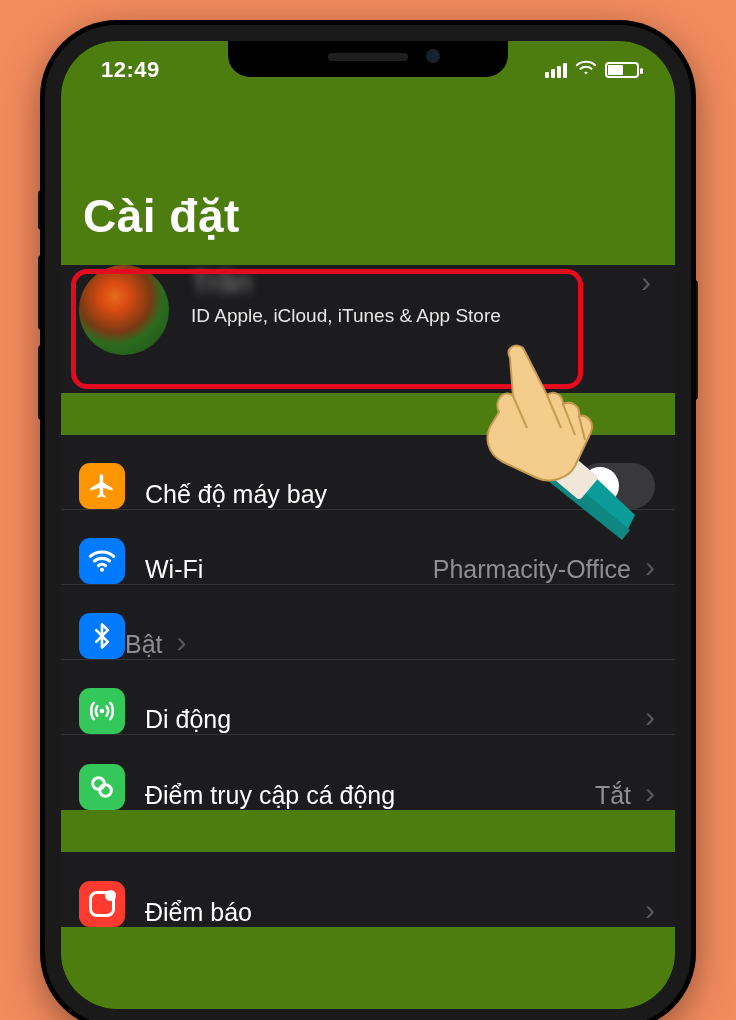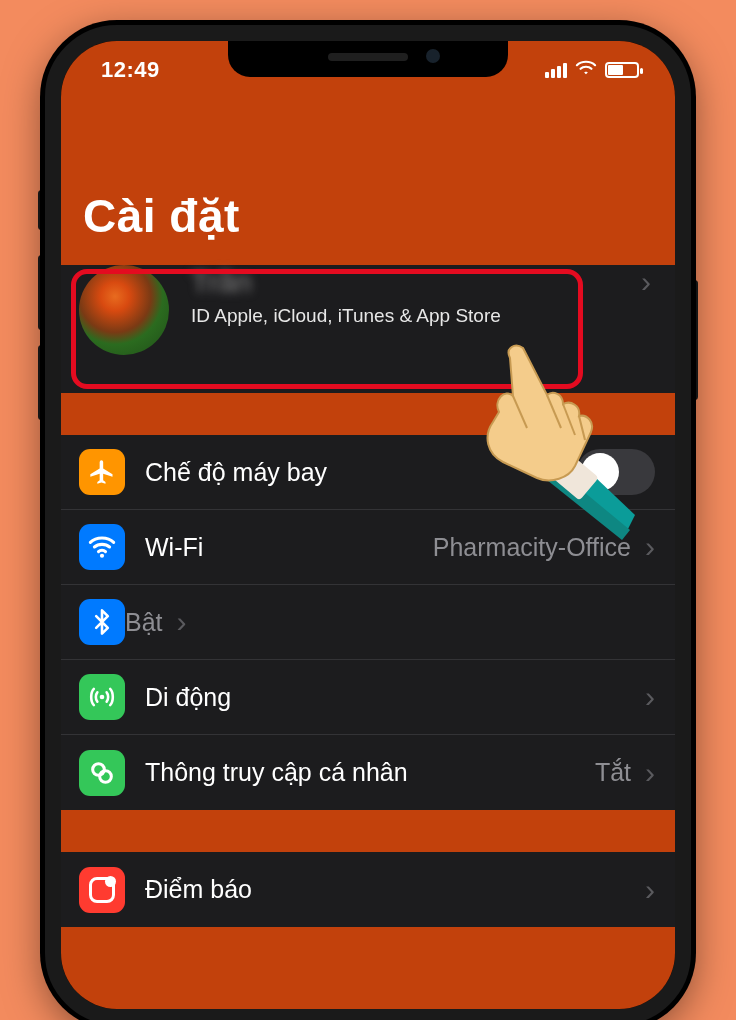--- a/index.html
+++ b/index.html
@@ -56,21 +56,21 @@
     content: '';
     position: absolute;
     left: 198px; top: 10px;
     width: 14px; height: 14px;
     background: #18222c;
     border-radius: 50%;
   }
   .screen {
     position: absolute;
     inset: 0;
-    background: #c2410c;
+    background: #4d7c0f;
     color: #fff;
     overflow: hidden;
   }
   .status-bar {
     height: 58px;
     display: flex;
     justify-content: space-between;
     align-items: center;
     padding: 0 36px 0 40px;
     font-size: 22px;
@@ -138,21 +138,21 @@
     filter: blur(5px);
     margin-bottom: 6px;
     max-width: 260px;
   }
   .profile-sub {
     font-size: 19px; color: #e7e7e7;
   }
   .chev { color:#5a5a5e; font-size:30px; }
 
   .row {
-    display:flex; align-items:center;
+    display:flex; align-items:flex-end;
     height: 75px;
     padding: 0 20px 0 18px;
     border-bottom: 1px solid #333336;
     background:#1c1c1e;
   }
   .row:last-child { border-bottom: none; }
   .icon-box {
     width: 46px; height: 46px; border-radius: 11px;
     display:flex; align-items:center; justify-content:center;
     flex-shrink:0;
@@ -296,21 +296,21 @@
           <div class="chev">›</div>
         </div>
 
         <div class="row">
           <div class="icon-box bg-green2">
             <svg viewBox="0 0 24 24" fill="none">
               <circle cx="9" cy="9" r="5" stroke="#fff" stroke-width="2.6"></circle>
               <circle cx="15" cy="15" r="5" stroke="#fff" stroke-width="2.6"></circle>
             </svg>
           </div>
-          <div class="row-label">Thông truy cập cá nhân</div>
+          <div class="row-label">Điểm truy cập cá động</div>
           <div class="row-value">Tắt</div>
           <div class="chev">›</div>
         </div>
 
       </div>
 
       <div class="cell-group" style="margin-bottom:0">
         <div class="row" style="border-bottom:none">
           <div class="icon-box bg-red">
             <div class="notif-icon"></div>

